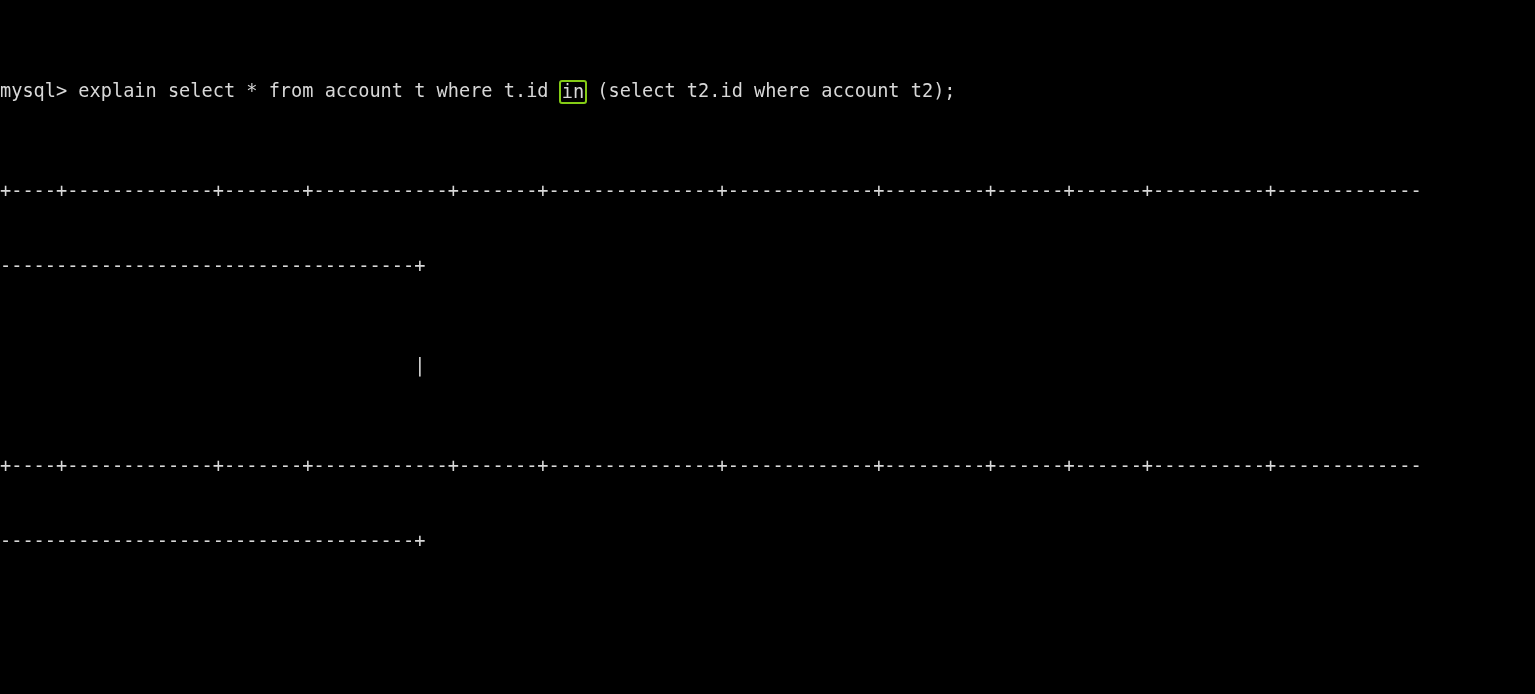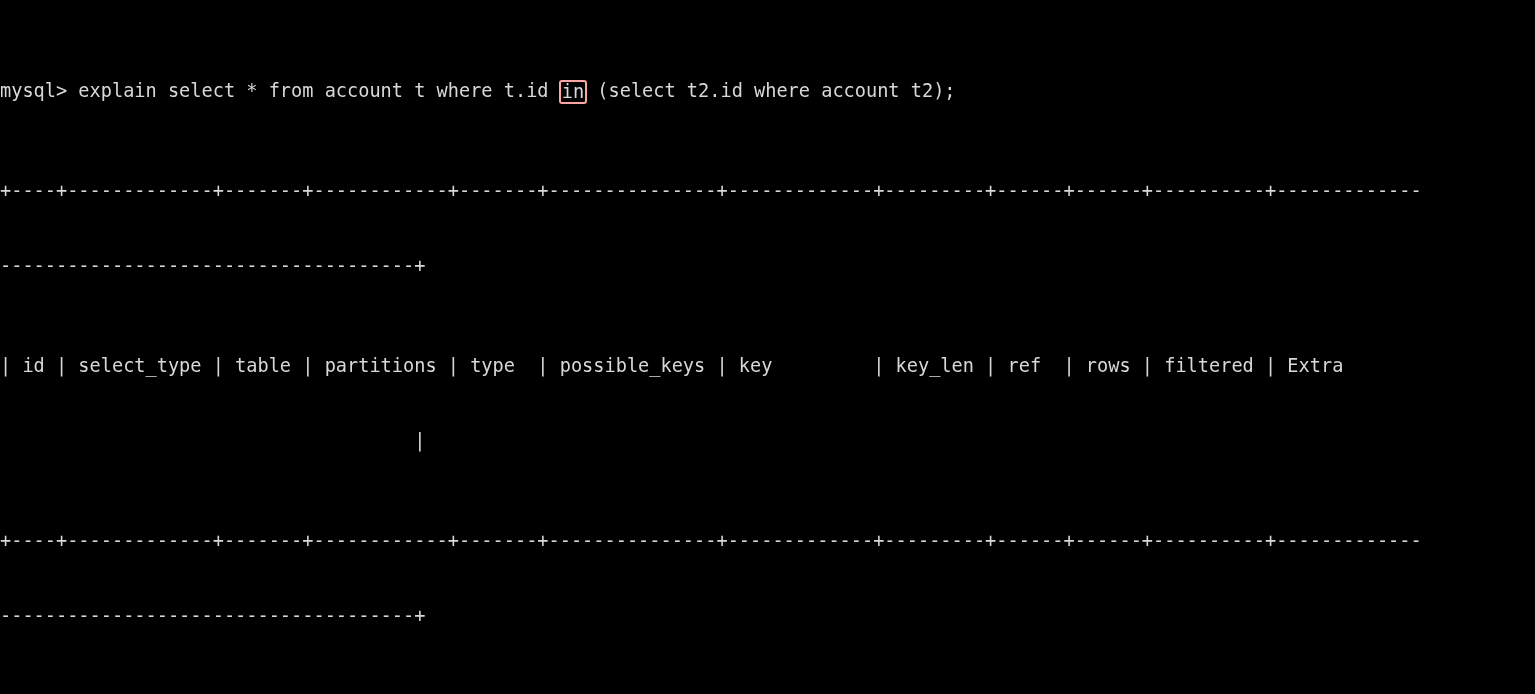--- a/index.html
+++ b/index.html
@@ -40,42 +40,41 @@
   }
   .line {
     display: block;
     white-space: pre-wrap;
     word-break: break-all;
     overflow-wrap: anywhere;
     min-height: 25px;
   }
   .hl {
     display: inline-block;
-    border: 2px solid #fca5a5;
+    border: 2px solid #84cc16;
     border-radius: 3px;
     padding: 0 1px;
     margin: 0 -1px;
     line-height: 20px;
     position: relative;
     top: 1px;
     box-sizing: border-box;
   }
 </style>
 </head>
 <body>
 
 <div id="terminal">
   <div id="screen">
 
     <span class="line"><span>mysql&gt; explain select * from account t where t.id </span><span class="hl">in</span><span> (select t2.id where account t2);</span></span>
 
     <span class="line">+----+-------------+-------+------------+-------+---------------+-------------+---------+------+------+----------+-------------</span>
     <span class="line">-------------------------------------+</span>
 
-    <span class="line">| id | select_type | table | partitions | type  | possible_keys | key         | key_len | ref  | rows | filtered | Extra       </span>
     <span class="line">                                     |</span>
 
     <span class="line">+----+-------------+-------+------------+-------+---------------+-------------+---------+------+------+----------+-------------</span>
     <span class="line">-------------------------------------+</span>
 
     
     
 
     
     

